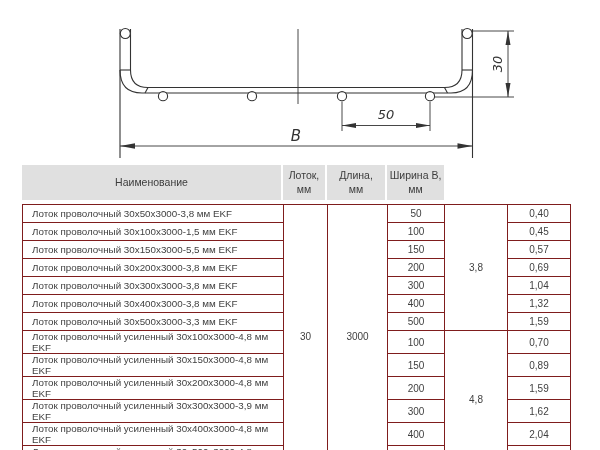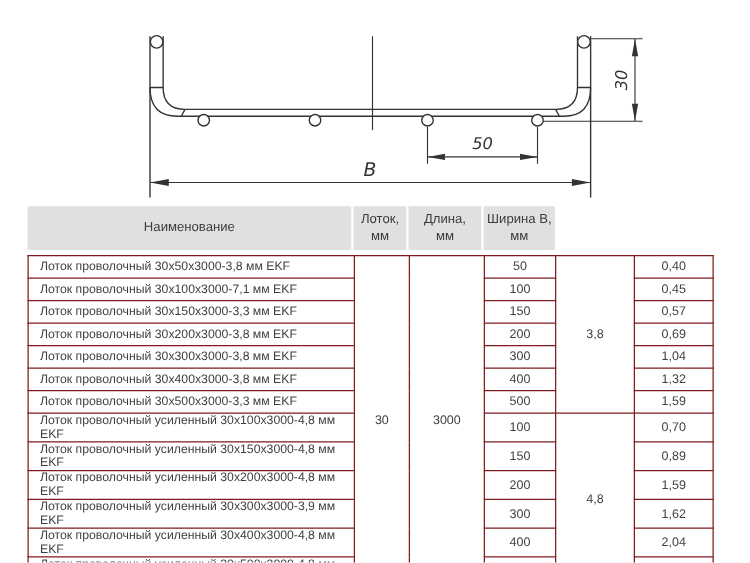--- a/index.html
+++ b/index.html
@@ -114,26 +114,26 @@
   <tbody>
       <tr>
         <td class="c-name">Лоток проволочный 30х50х3000-3,8 мм EKF</td>
         <td class="num" rowspan="13">30</td>
         <td class="num" rowspan="13">3000</td>
         <td class="num">50</td>
         <td class="num" rowspan="7">3,8</td>
         <td class="num">0,40</td>
       </tr>
       <tr>
-        <td class="c-name">Лоток проволочный 30х100х3000-7,1 мм EKF</td>
+        <td class="c-name">Лоток проволочный 30х100х3000-1,5 мм EKF</td>
         <td class="num">100</td>
         <td class="num">0,45</td>
       </tr>
       <tr>
-        <td class="c-name">Лоток проволочный 30х150х3000-3,3 мм EKF</td>
+        <td class="c-name">Лоток проволочный 30х150х3000-5,5 мм EKF</td>
         <td class="num">150</td>
         <td class="num">0,57</td>
       </tr>
       <tr>
         <td class="c-name">Лоток проволочный 30х200х3000-3,8 мм EKF</td>
         <td class="num">200</td>
         <td class="num">0,69</td>
       </tr>
       <tr>
         <td class="c-name">Лоток проволочный 30х300х3000-3,8 мм EKF</td>

